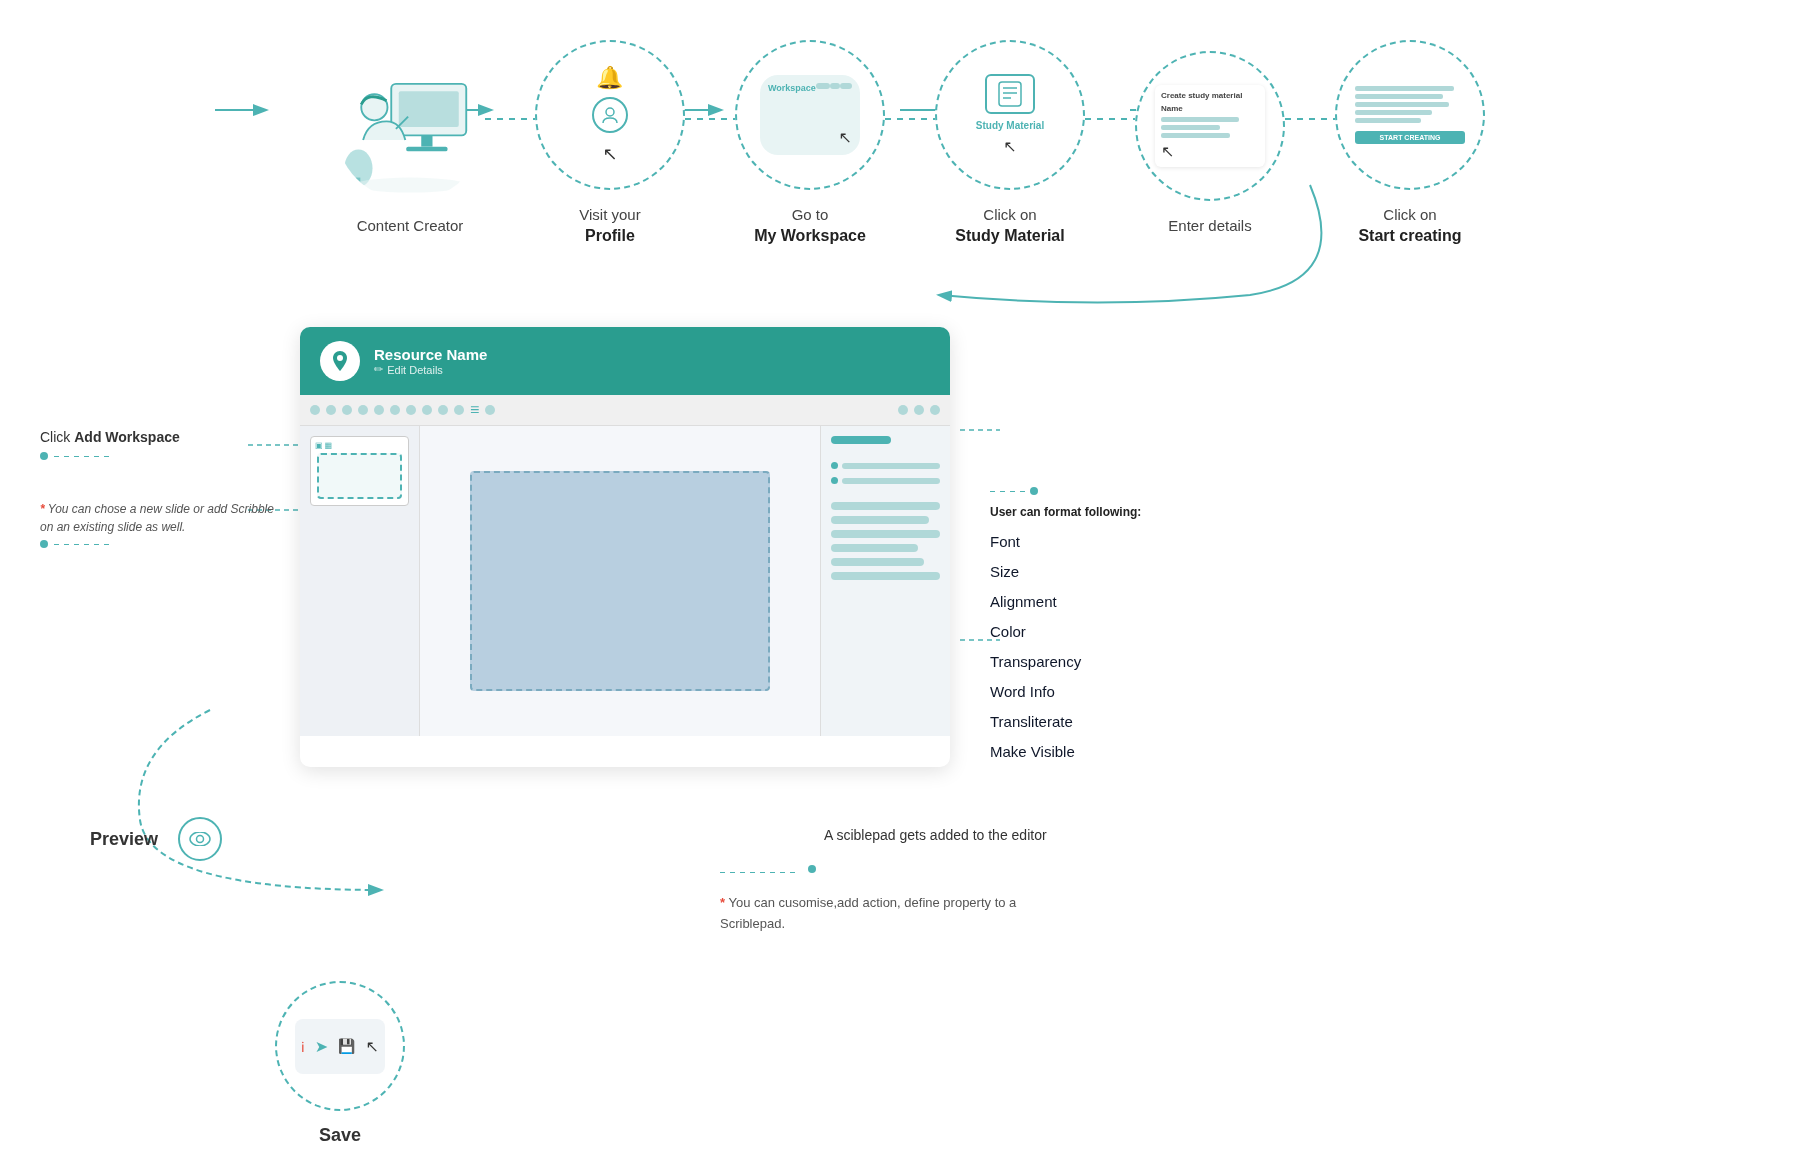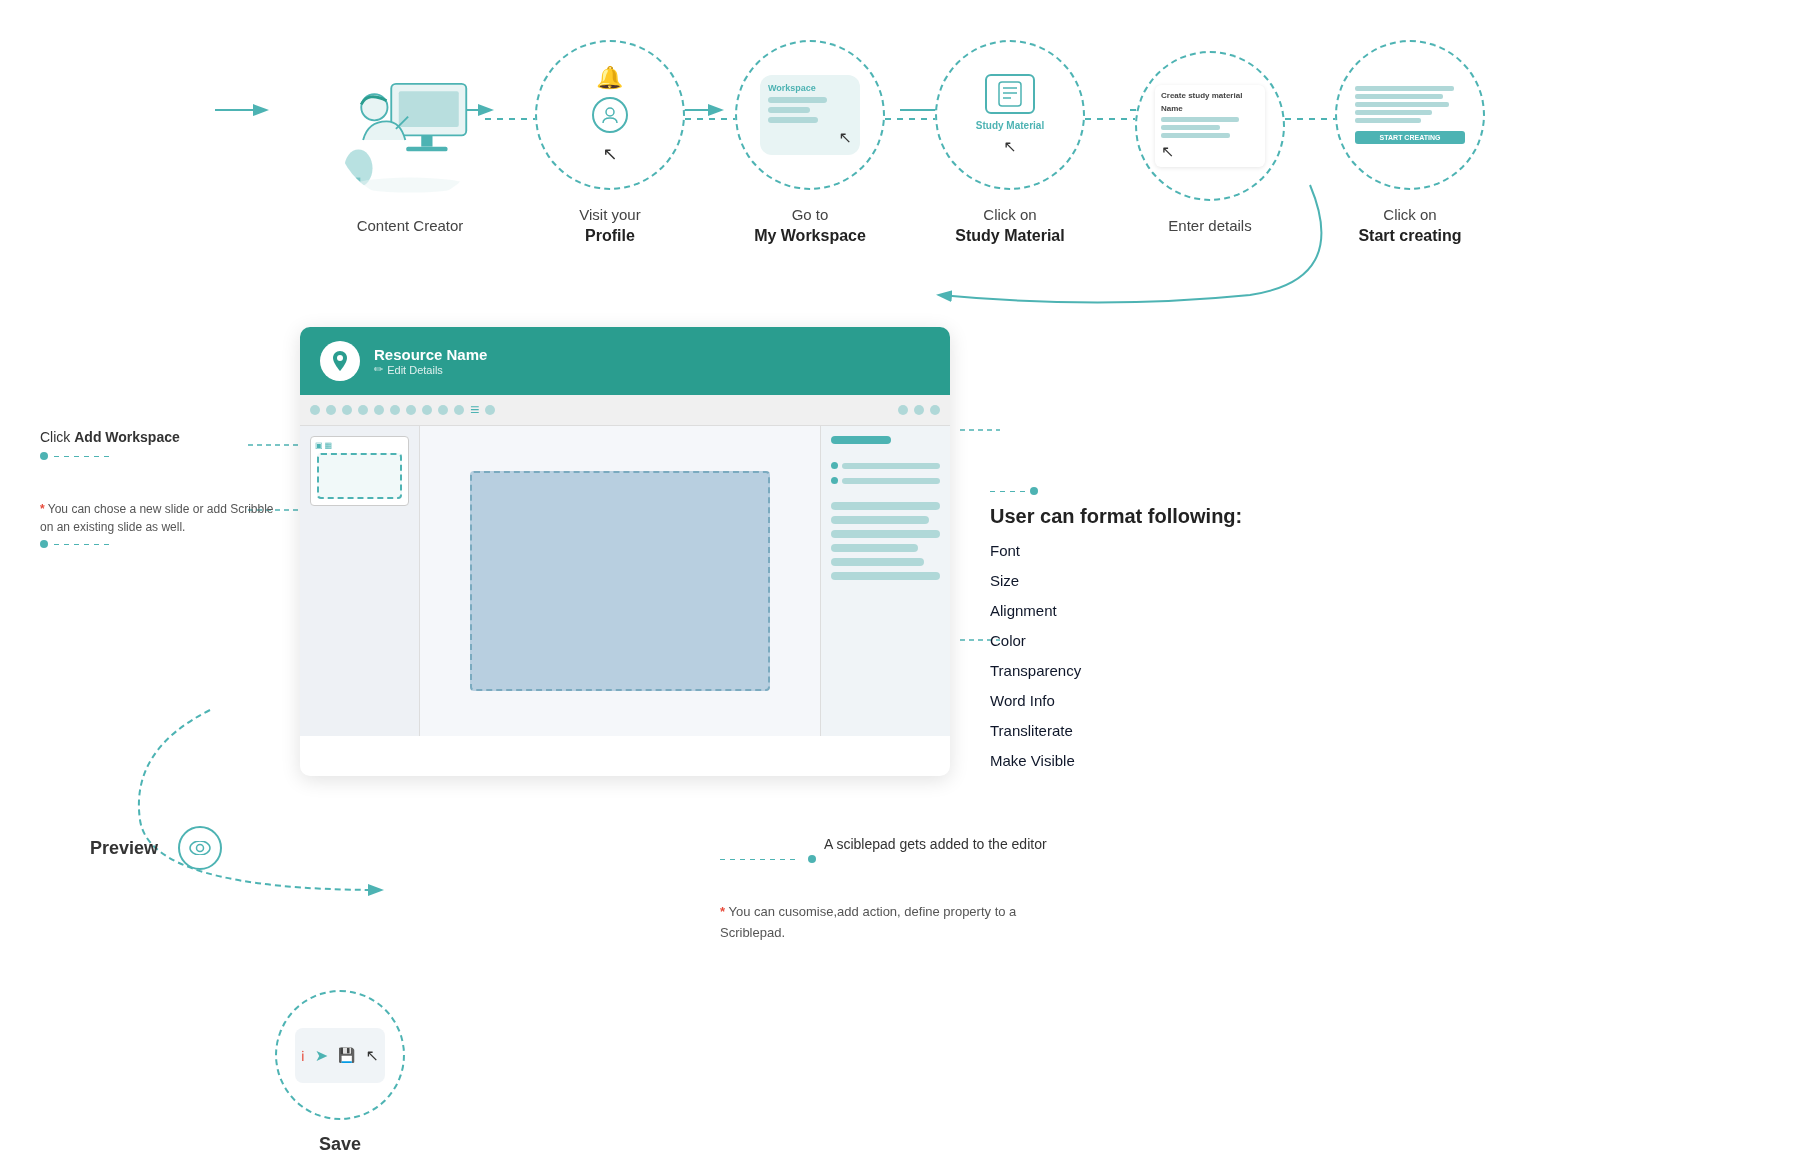--- a/index.html
+++ b/index.html
@@ -89,25 +89,25 @@
       display: flex;
       align-items: center;
       justify-content: center;
       font-size: 18px;
       color: #4db3b3;
     }
 
     
     .workspace-content {
       background: #e8f4f4;
-      border-radius: 12px;
+      border-radius: 18px;
       width: 100px;
       height: 80px;
       display: flex;
-      flex-direction: column;
+      flex-direction: row;
       align-items: flex-start;
       padding: 8px;
       position: relative;
     }
 
     .workspace-content .ws-bar {
       height: 6px;
       border-radius: 3px;
       margin-bottom: 4px;
       background: #b0d8d8;
@@ -237,20 +237,21 @@
 
     .annotation-text strong {
       font-weight: 700;
     }
 
     .annotation-note {
       margin-top: 40px;
       font-size: 12px;
       color: #555;
       line-height: 1.5;
+      font-style: italic;
     }
 
     .annotation-note .asterisk {
       color: #e74c3c;
       font-weight: 700;
     }
 
     
     .editor-mockup {
       flex: 1;
@@ -420,21 +421,21 @@
 
     
     .right-annotations {
       width: 320px;
       flex-shrink: 0;
       padding-top: 60px;
       padding-left: 40px;
     }
 
     .format-title {
-      font-size: 20px;
+      font-size: 12px;
       font-weight: 700;
       color: #222;
       margin-bottom: 8px;
     }
 
     .format-list {
       list-style: none;
       font-size: 15px;
       color: #0f172a;
       line-height: 2;
@@ -908,21 +909,21 @@
           <span class="save-floppy-icon">💾</span>
           <span class="save-cursor-icon">↖</span>
         </div>
       </div>
     </div>
     <div class="save-label">Save</div>
   </div>
 
   <div class="right-bottom-annotations">
 
-    <div style="display:flex;align-items:center;gap:8px;margin-bottom:20px;margin-top:20px;">
+    <div style="display:flex;align-items:flex-end;gap:8px;margin-bottom:20px;margin-top:20px;">
       <div style="height:1px;width:80px;background:repeating-linear-gradient(to right,#4db3b3 0,#4db3b3 5px,transparent 5px,transparent 10px);"></div>
       <div class="teal-dot-sm"></div>
       <span class="scribble-added-note">A sciblepad gets added to  the editor</span>
     </div>
 
     <div class="customise-note" style="max-width:300px;">
       <span class="asterisk">*</span>
       <span> You can  cusomise,add action, define property to a Scriblepad.</span>
     </div>
 

